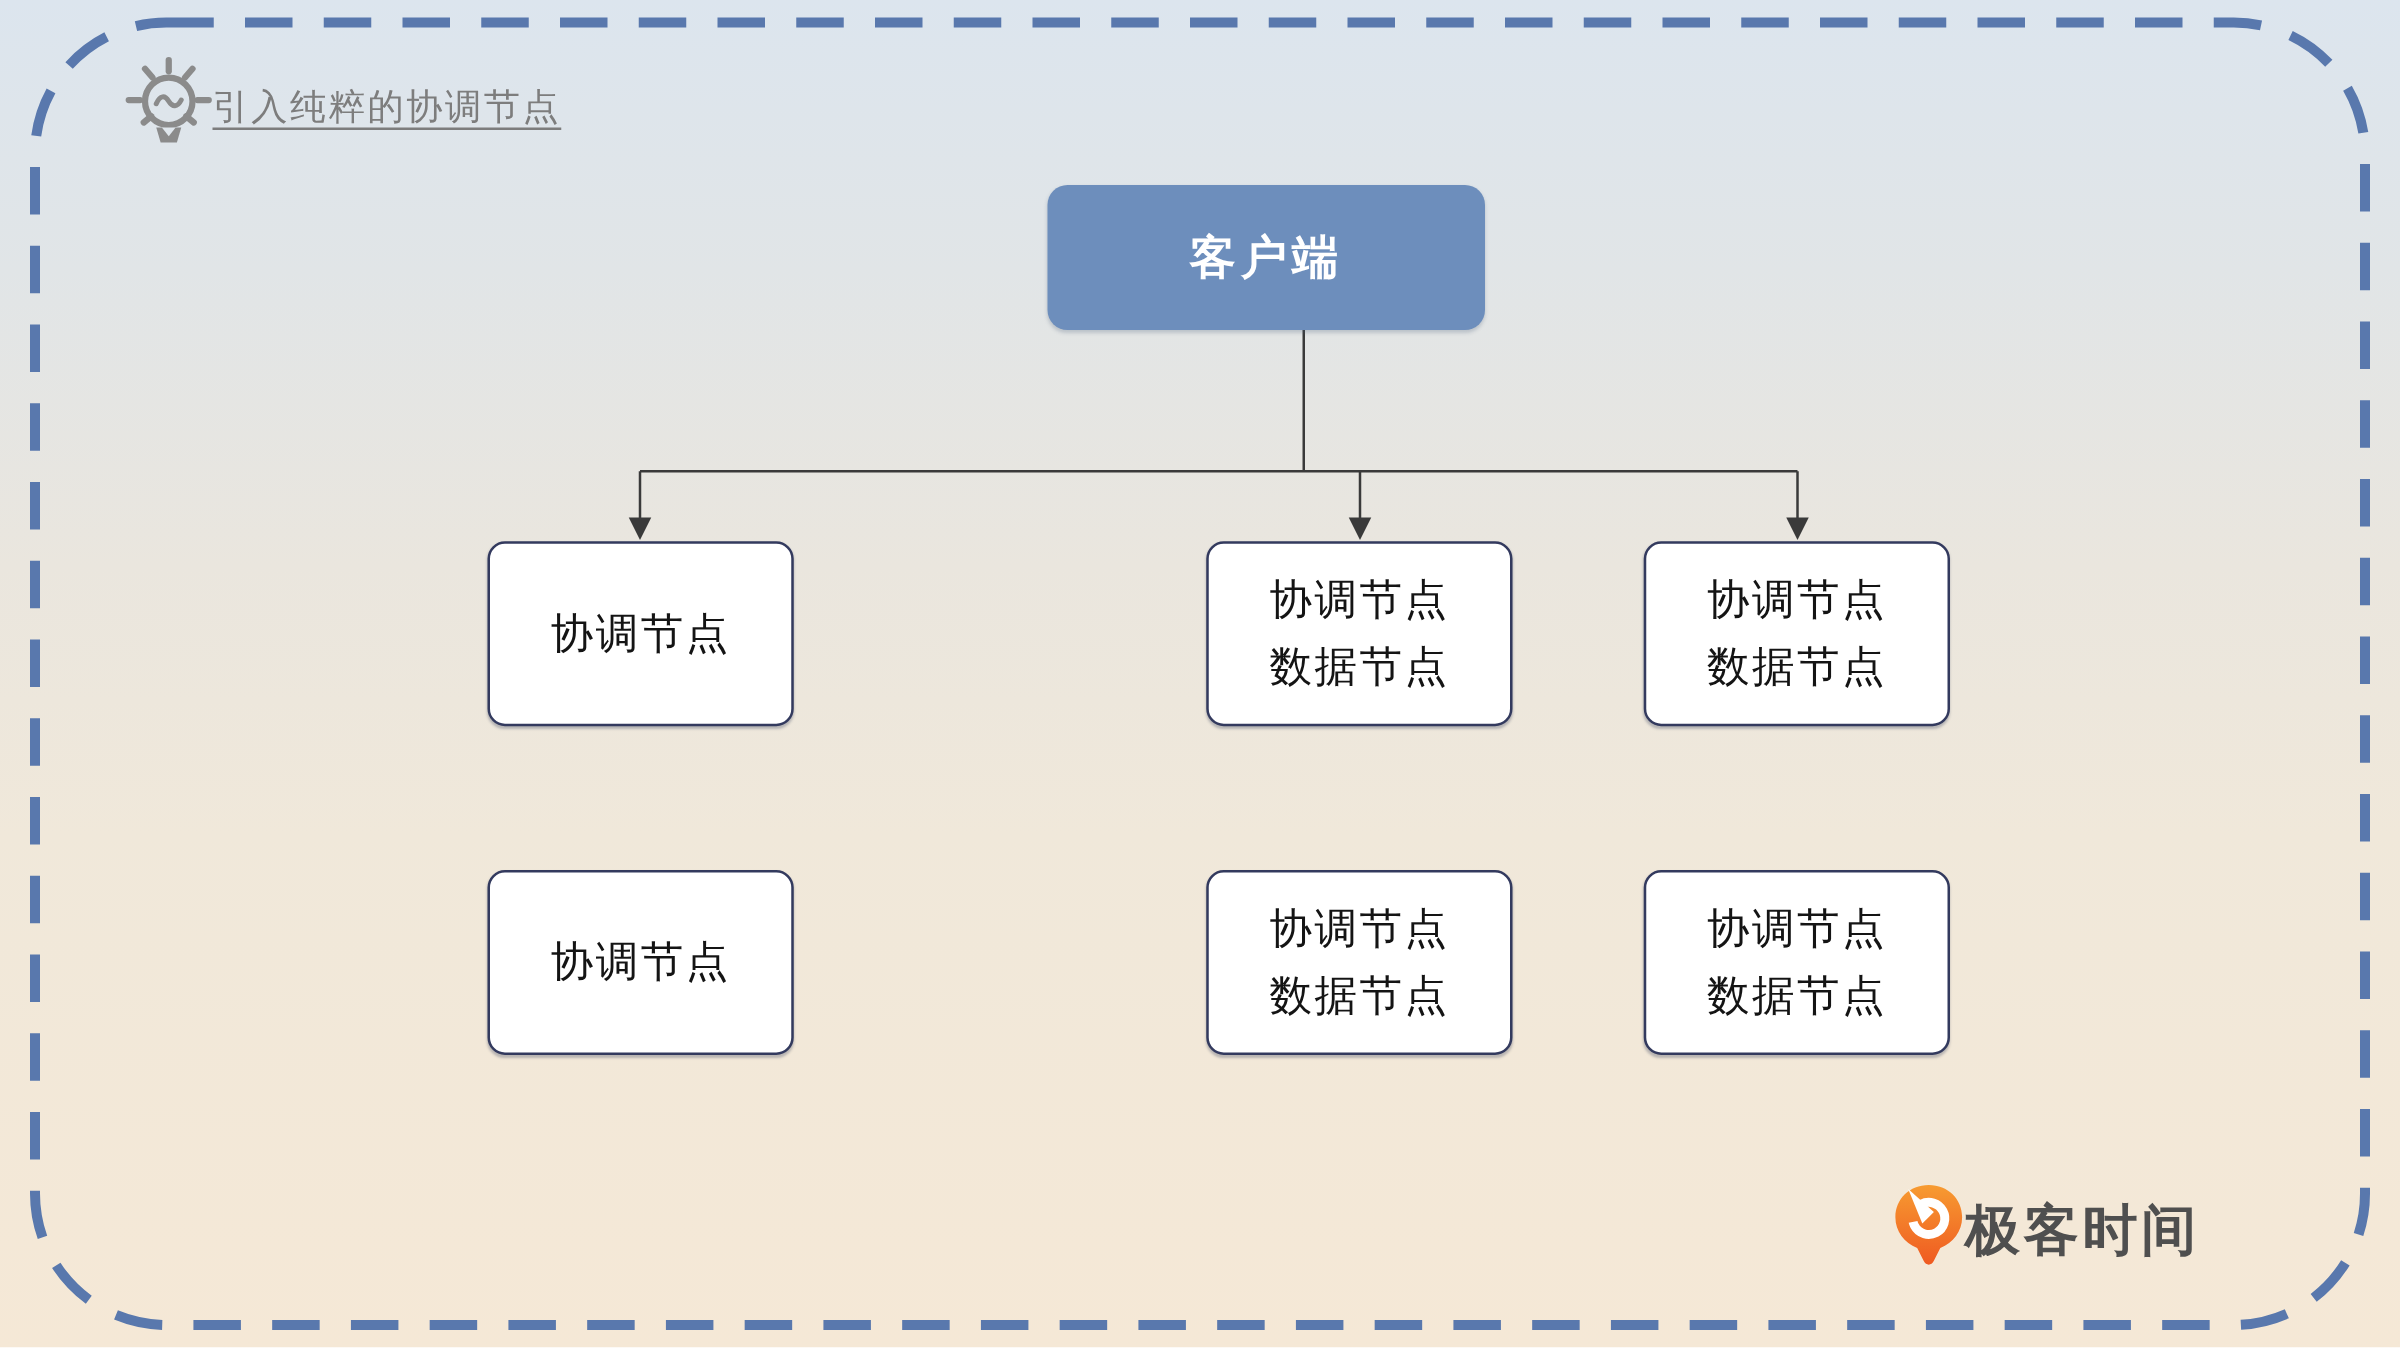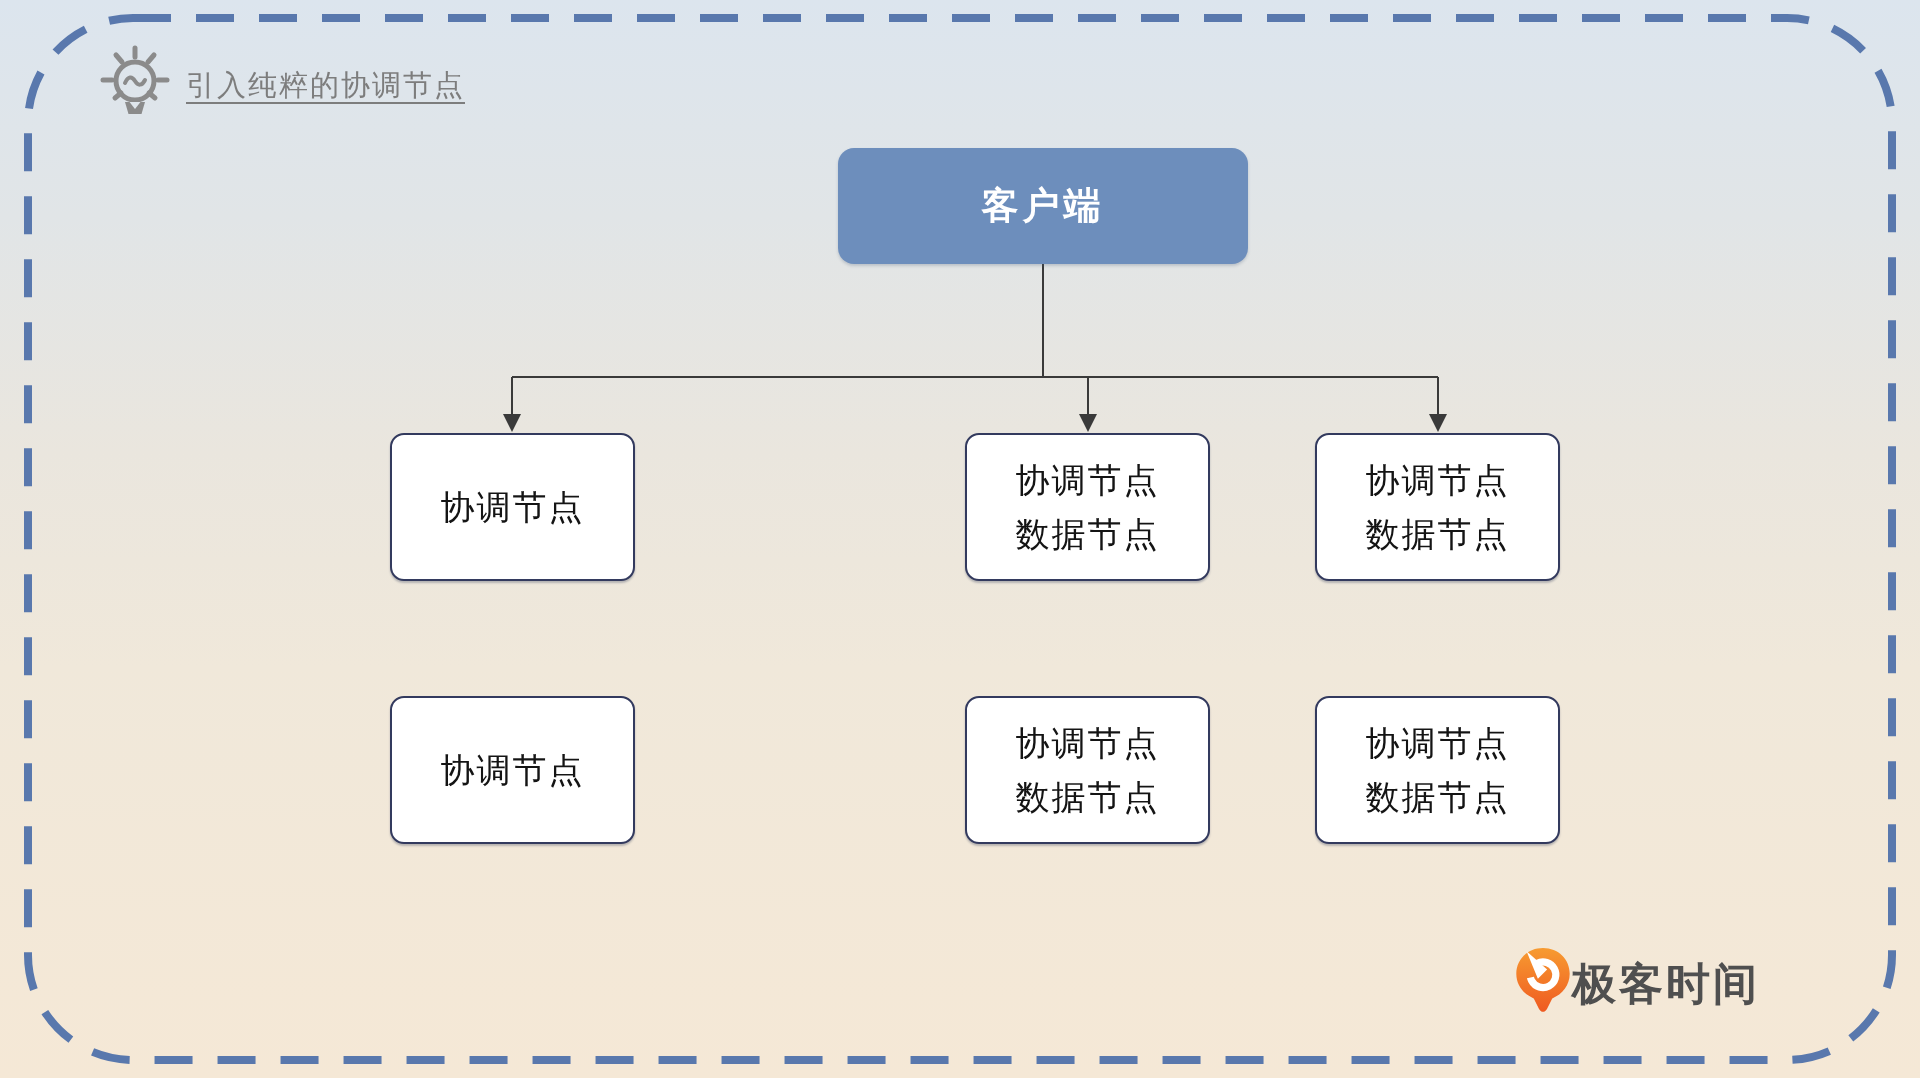--- a/index.html
+++ b/index.html
@@ -12,30 +12,30 @@
     background: linear-gradient(180deg,
       var(--bg-top) 0%, #e1e5e7 20%, #eae6de 42%, #f0e8da 62%, var(--bg-bottom) 100%);
   }
   svg.full { position: absolute; left: 0; top: 0; width: 1920px; height: 1078px; display: block; }
 
   .frame-rect {
     fill: none; stroke: var(--dashed-border); stroke-width: 8;
     stroke-dasharray: 38 25;
   }
 
-  .note { position: absolute; left: 100px; top: 44px; display: flex; align-items: center; gap: 16px; }
+  .note { position: absolute; left: 100px; top: 44px; display: flex; align-items: center; }
   .note-icon { width: 70px; height: 76px; }
   .note-text {
     font-size: 29px; color: var(--note-text); letter-spacing: 2px;
     text-decoration: underline; text-underline-offset: 7px; text-decoration-thickness: 2px;
     padding-top: 8px;
   }
 
   .client-box {
-    position: absolute; left: 838px; top: 148px; width: 410px; height: 116px;
+    position: absolute; left: 838px; top: 148px; width: 350px; height: 116px;
     background: var(--client-box-bg); border-radius: 16px;
     display: flex; align-items: center; justify-content: center;
     color: var(--client-box-text); font-size: 37px; font-weight: 600; letter-spacing: 4px;
     box-shadow: 0 2px 3px rgba(70, 90, 120, 0.25);
   }
 
   .node {
     position: absolute; width: 245px; height: 148px; box-sizing: border-box;
     background: var(--node-bg); border: 2px solid var(--node-border); border-radius: 14px;
     display: flex; flex-direction: column; align-items: center; justify-content: center;

